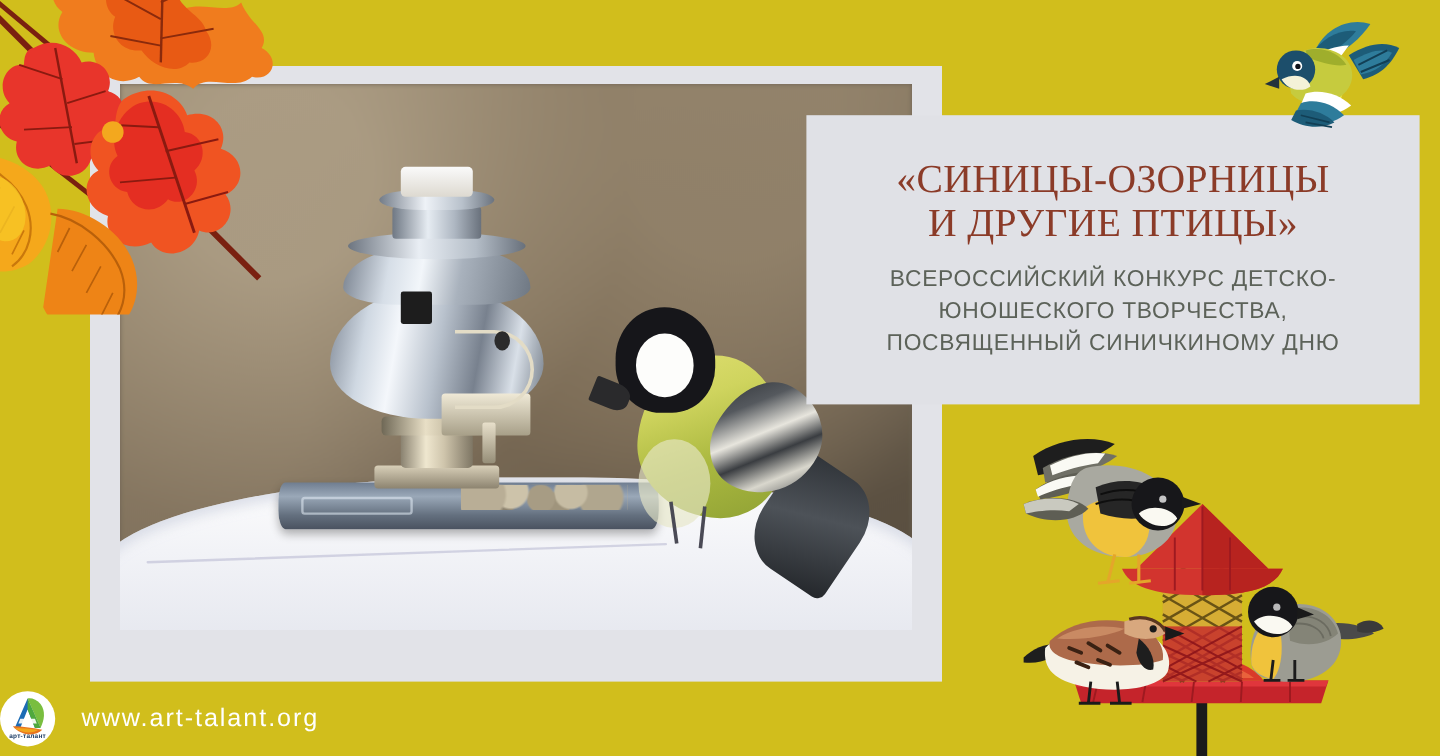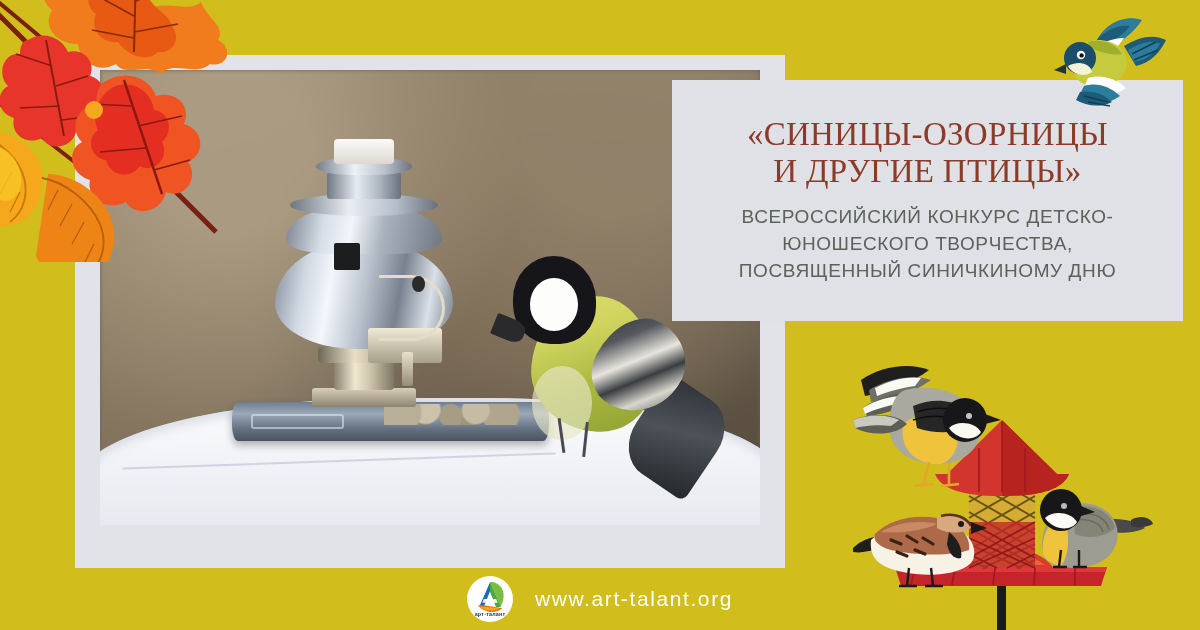--- a/index.html
+++ b/index.html
@@ -118,40 +118,40 @@
     background:linear-gradient(160deg,#2e3237,#4d5258 45%,#23262a);
     border-radius:8px 40% 8px 40%;transform:rotate(34deg);}
   .tit-belly{position:absolute;left:10%;top:52%;width:30%;height:34%;
     background:#e6e7c8;border-radius:50%;opacity:.65;}
   .tit-leg{position:absolute;width:3px;height:16%;background:#4a4a55;}
   .tit-leg.l1{left:24%;top:76%;transform:rotate(-8deg);}
   .tit-leg.l2{left:36%;top:78%;transform:rotate(6deg);}
 
   
   .text-panel{
-    position:absolute;left:672px;top:80px;width:511px;height:241px;
+    position:absolute;left:672px;top:96px;width:511px;height:241px;
     background:#E0E1E6;
     display:flex;flex-direction:column;align-items:center;justify-content:center;
     padding:6px 14px;box-sizing:border-box;
   }
   .headline{
     font-family:"Liberation Serif", serif;
     color:#8B3B28;font-size:33px;line-height:1.12;font-weight:400;
     text-align:center;letter-spacing:.3px;margin:0 0 14px 0;
     text-transform:uppercase;white-space:pre-line;
   }
   .subtitle{
     color:#5C6259;font-size:19px;line-height:1.42;letter-spacing:.6px;
     text-align:center;margin:0;text-transform:uppercase;white-space:pre-line;
   }
 
   
   .footer{
     position:absolute;left:0;bottom:0;width:1200px;height:62px;
-    display:flex;align-items:center;justify-content:center;gap:22px;
+    display:flex;align-items:center;gap:22px;
   }
   .logo{
     width:46px;height:46px;border-radius:50%;background:#fff;
     position:relative;display:flex;align-items:center;justify-content:center;
     flex:0 0 auto;overflow:hidden;
   }
   .logo-text{
     position:absolute;bottom:5px;left:0;right:0;text-align:center;
     font-size:5.4px;font-weight:bold;color:#1b3a63;letter-spacing:.2px;
   }

